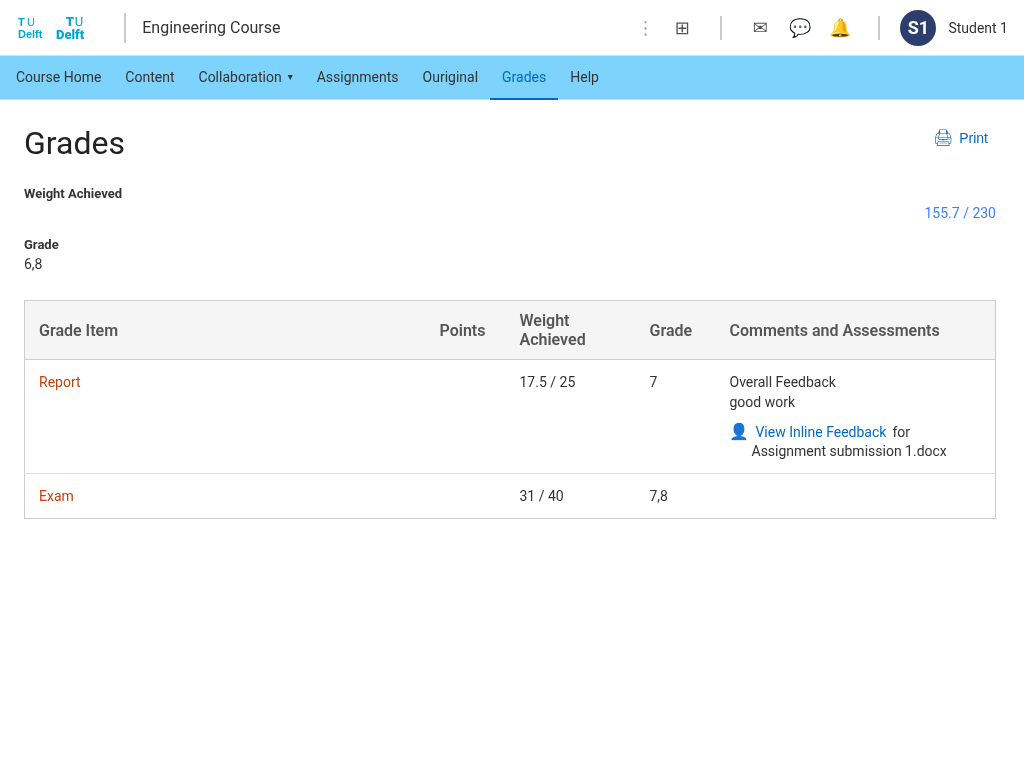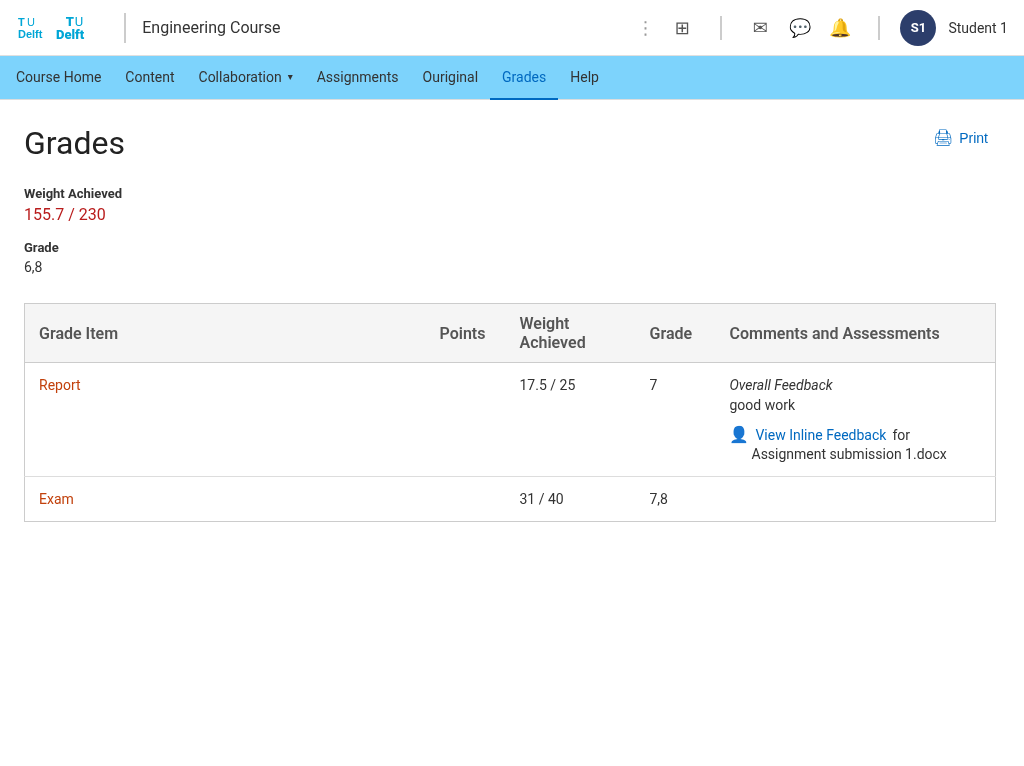--- a/index.html
+++ b/index.html
@@ -58,21 +58,21 @@
     .user-badge {
       width: 36px;
       height: 36px;
       border-radius: 50%;
       background: #2c3e6b;
       color: #fff;
       display: flex;
       align-items: center;
       justify-content: center;
       font-weight: bold;
-      font-size: 13px;
+      font-size: 18px;
       cursor: pointer;
     }
     .user-name {
       margin-left: 8px;
       font-size: 14px;
       color: #333;
       cursor: pointer;
     }
 
     
@@ -148,23 +148,24 @@
       color: #222;
       margin-bottom: 16px;
     }
     .grade-meta-label {
       font-size: 13px;
       font-weight: bold;
       color: #333;
       margin-bottom: 4px;
     }
     .grade-meta-value {
-      font-size: 16px;
-      color: #b91c1c;
+      font-size: 14px;
+      color: #3b82f6;
       margin-bottom: 16px;
+      text-align: right;
     }
     .grade-label {
       font-size: 13px;
       font-weight: bold;
       color: #333;
       margin-bottom: 4px;
     }
     .grade-value {
       font-size: 14px;
       color: #333;
@@ -201,21 +202,20 @@
       text-decoration: none;
       cursor: pointer;
     }
     .feedback-section {
       margin-top: 8px;
     }
     .feedback-overall {
       font-size: 14px;
       color: #333;
       margin-bottom: 4px;
-      font-style: italic;
     }
     .feedback-text {
       font-size: 14px;
       color: #333;
       margin-bottom: 12px;
     }
     .inline-feedback-link {
       display: flex;
       align-items: center;
       gap: 6px;

